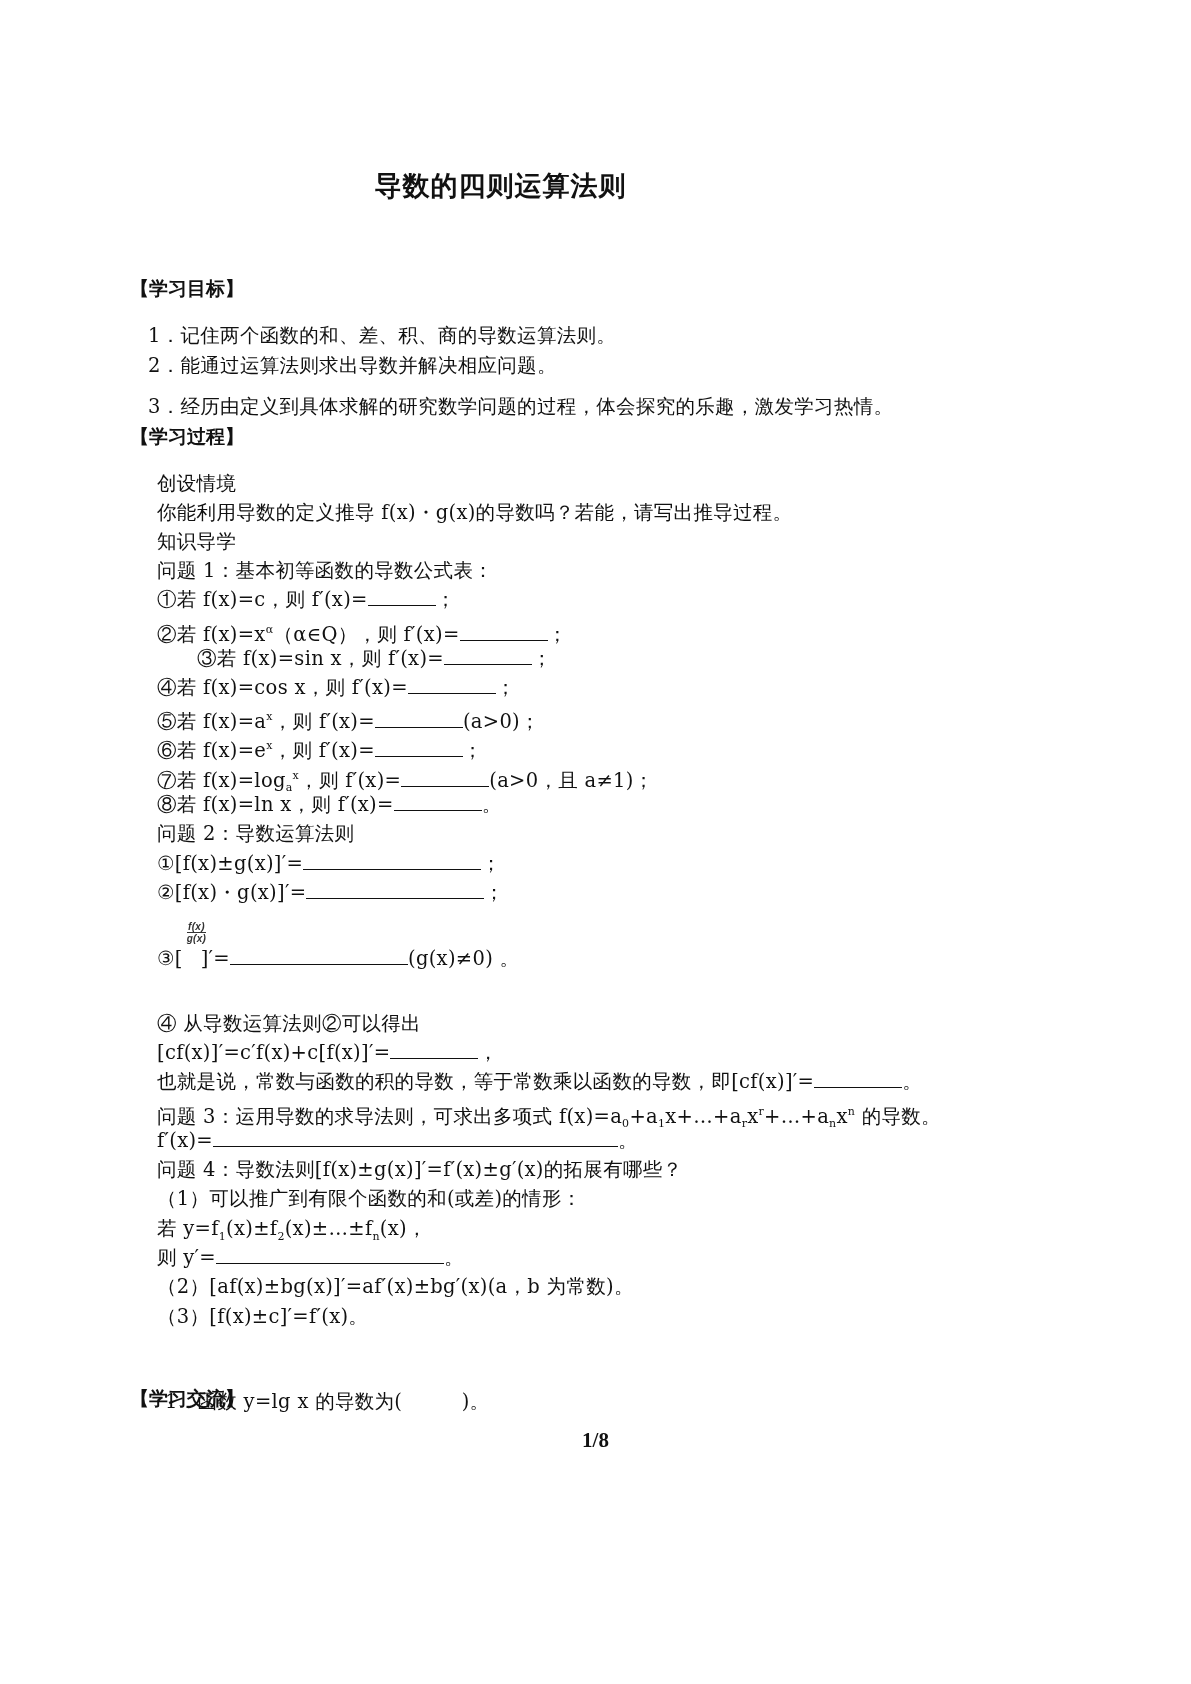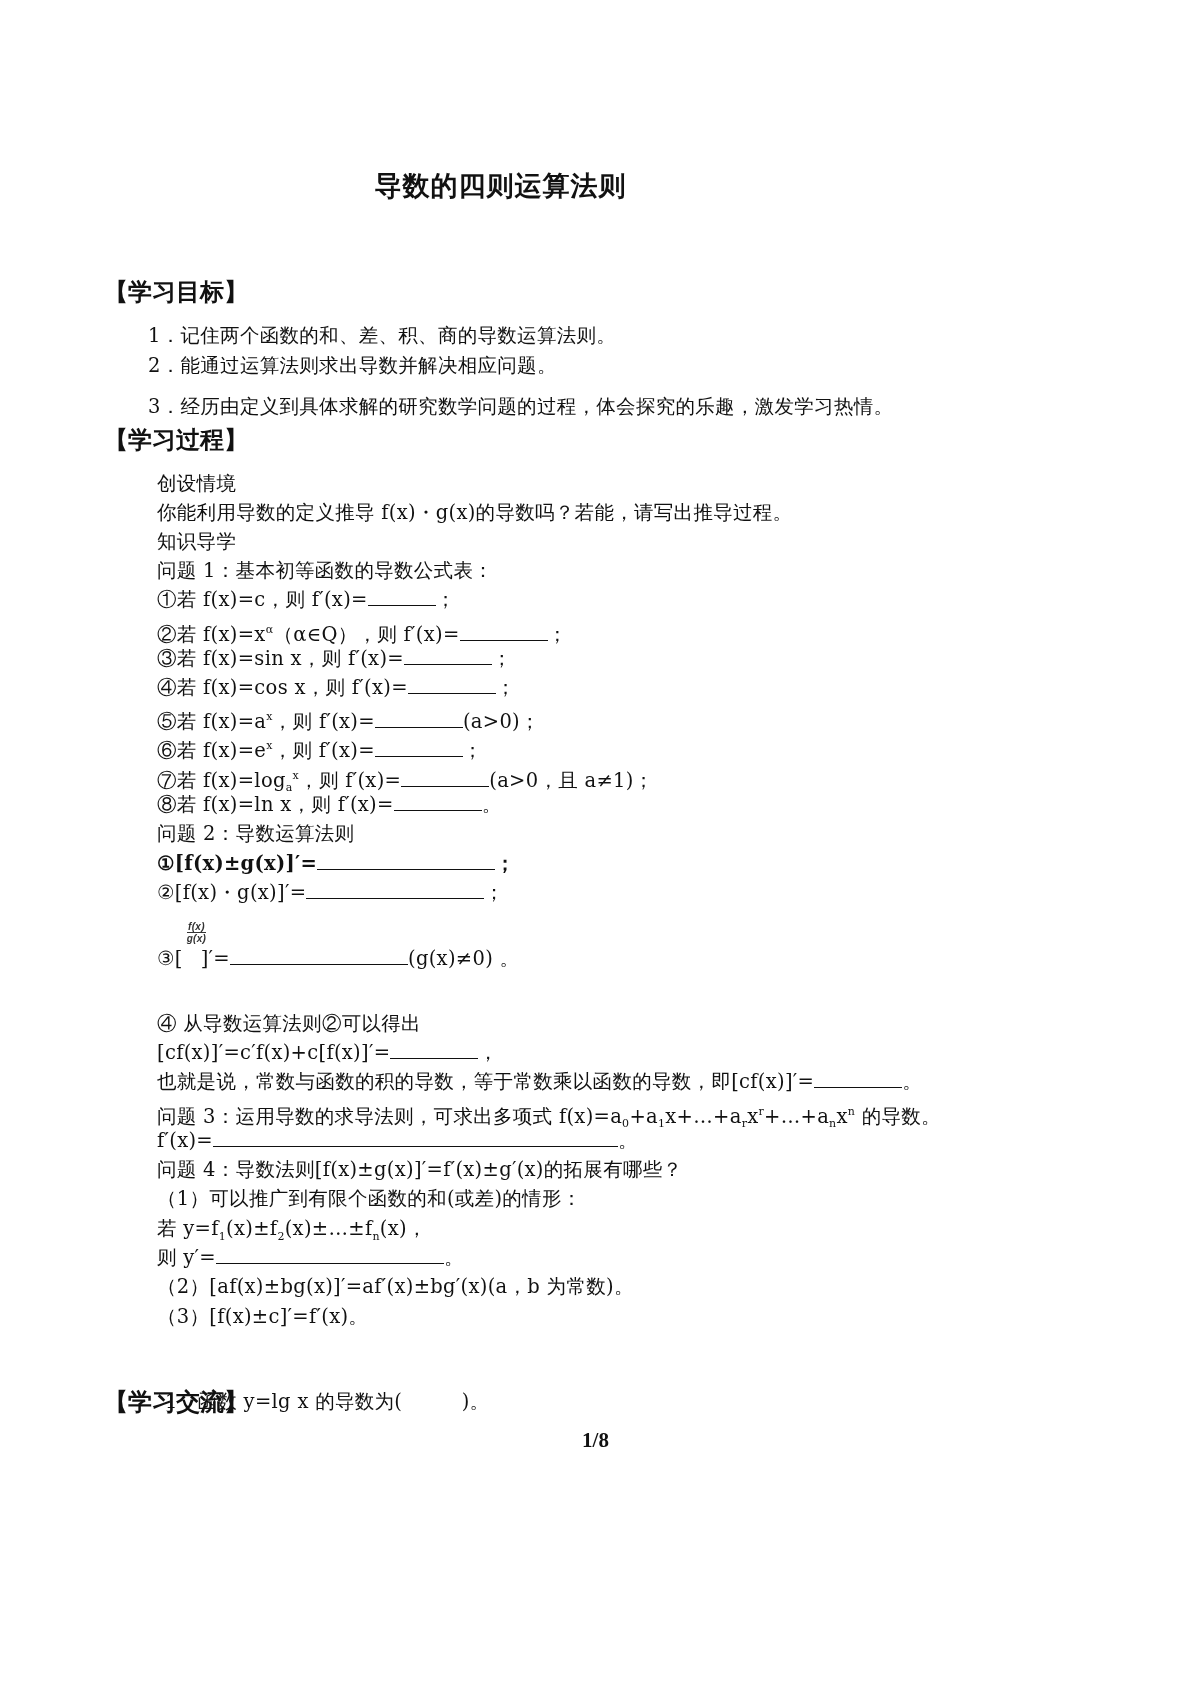--- a/index.html
+++ b/index.html
@@ -1,21 +1,21 @@
 <!DOCTYPE html>
 <html><head>
 <meta charset="utf-8">
 <style>
   html,body{margin:0;padding:0;background:#fff;}
   body{width:1191px;height:1684px;position:relative;overflow:hidden;color:#111;
        font-family:"DejaVu Serif","Liberation Serif",serif;}
   .title{position:absolute;top:168px;left:0;width:1001px;text-align:center;
          font-family:"DejaVu Sans","Liberation Sans",sans-serif;font-weight:bold;font-size:27px;letter-spacing:1px;}
-  .h{position:absolute;left:104px;font-family:"DejaVu Sans","Liberation Sans",sans-serif;
-     font-weight:bold;font-size:24px;}
+  .h{position:absolute;left:130px;font-family:"DejaVu Sans","Liberation Sans",sans-serif;
+     font-weight:bold;font-size:19px;}
   .ln{position:absolute;left:157px;font-size:19.5px;line-height:28px;white-space:nowrap;letter-spacing:0.3px;}
   .blank{display:inline-block;border-bottom:1.5px solid #111;height:18px;vertical-align:baseline;}
   sup,sub{font-size:11px;}
   .frac{display:inline-block;position:relative;width:40px;height:28px;vertical-align:bottom;}
   .frac .fr{position:absolute;left:4px;top:-24px;font-family:Liberation Sans, sans-serif;
             font-style:italic;font-weight:bold;font-size:10px;line-height:11px;text-align:center;color:#333;}
   .frac .fr .num{display:block;border-bottom:1px solid #333;}
   .pagenum{position:absolute;top:1540px;left:0;width:1191px;text-align:center;
            font-family:"Liberation Serif","DejaVu Serif",serif;font-weight:bold;font-size:21px;}
 </style>
@@ -36,41 +36,41 @@
   <div class="ln" style="top:499px;">你能利用导数的定义推导 f(x)・g(x)的导数吗？若能，请写出推导过程。</div>
   <div class="ln" style="top:528px;">知识导学</div>
   <div class="ln" style="top:557px;">问题 1：基本初等函数的导数公式表：</div>
 
   <div class="ln" style="top:586px;">
     <span>①若 f(x)=c，则 f′(x)=</span><span class="blank" style="width:68px;"></span><span>；</span>
   </div>
   <div class="ln" style="top:616px;">
     <span>②若 f(x)=x</span><sup>α</sup><span>（α∈Q），则 f′(x)=</span><span class="blank" style="width:88px;"></span><span>；</span>
   </div>
-  <div class="ln" style="top:645px;">
+  <div class="ln" style="top:645px;margin-left:40px;">
     <span>③若 f(x)=sin x，则 f′(x)=</span><span class="blank" style="width:88px;"></span><span>；</span>
   </div>
   <div class="ln" style="top:674px;">
     <span>④若 f(x)=cos x，则 f′(x)=</span><span class="blank" style="width:88px;"></span><span>；</span>
   </div>
   <div class="ln" style="top:703px;">
     <span>⑤若 f(x)=a</span><sup>x</sup><span>，则 f′(x)=</span><span class="blank" style="width:88px;"></span><span>(a&gt;0)；</span>
   </div>
   <div class="ln" style="top:732px;">
     <span>⑥若 f(x)=e</span><sup>x</sup><span>，则 f′(x)=</span><span class="blank" style="width:88px;"></span><span>；</span>
   </div>
   <div class="ln" style="top:762px;">
     <span>⑦若 f(x)=log</span><sub>a</sub><sup>x</sup><span>，则 f′(x)=</span><span class="blank" style="width:88px;"></span><span>(a&gt;0，且 a≠1)；</span>
   </div>
   <div class="ln" style="top:791px;">
     <span>⑧若 f(x)=ln x，则 f′(x)=</span><span class="blank" style="width:88px;"></span><span>。</span>
   </div>
 
   <div class="ln" style="top:820px;">问题 2：导数运算法则</div>
-  <div class="ln" style="top:850px;font-weight:bold;">
+  <div class="ln" style="top:850px;">
     <span>①[f(x)±g(x)]′=</span><span class="blank" style="width:178px;"></span><span>；</span>
   </div>
   <div class="ln" style="top:879px;">
     <span>②[f(x)・g(x)]′=</span><span class="blank" style="width:178px;"></span><span>；</span>
   </div>
   <div class="ln" style="top:945px;">
     <span>③[</span><span class="frac" style="width:18px;"><span class="fr"><span class="num">f(x)</span><span>g(x)</span></span></span><span>]′=</span><span class="blank" style="width:178px;"></span><span>(g(x)≠0) 。</span>
   </div>
 
   <div class="ln" style="top:1010px;">④ 从导数运算法则②可以得出</div>

